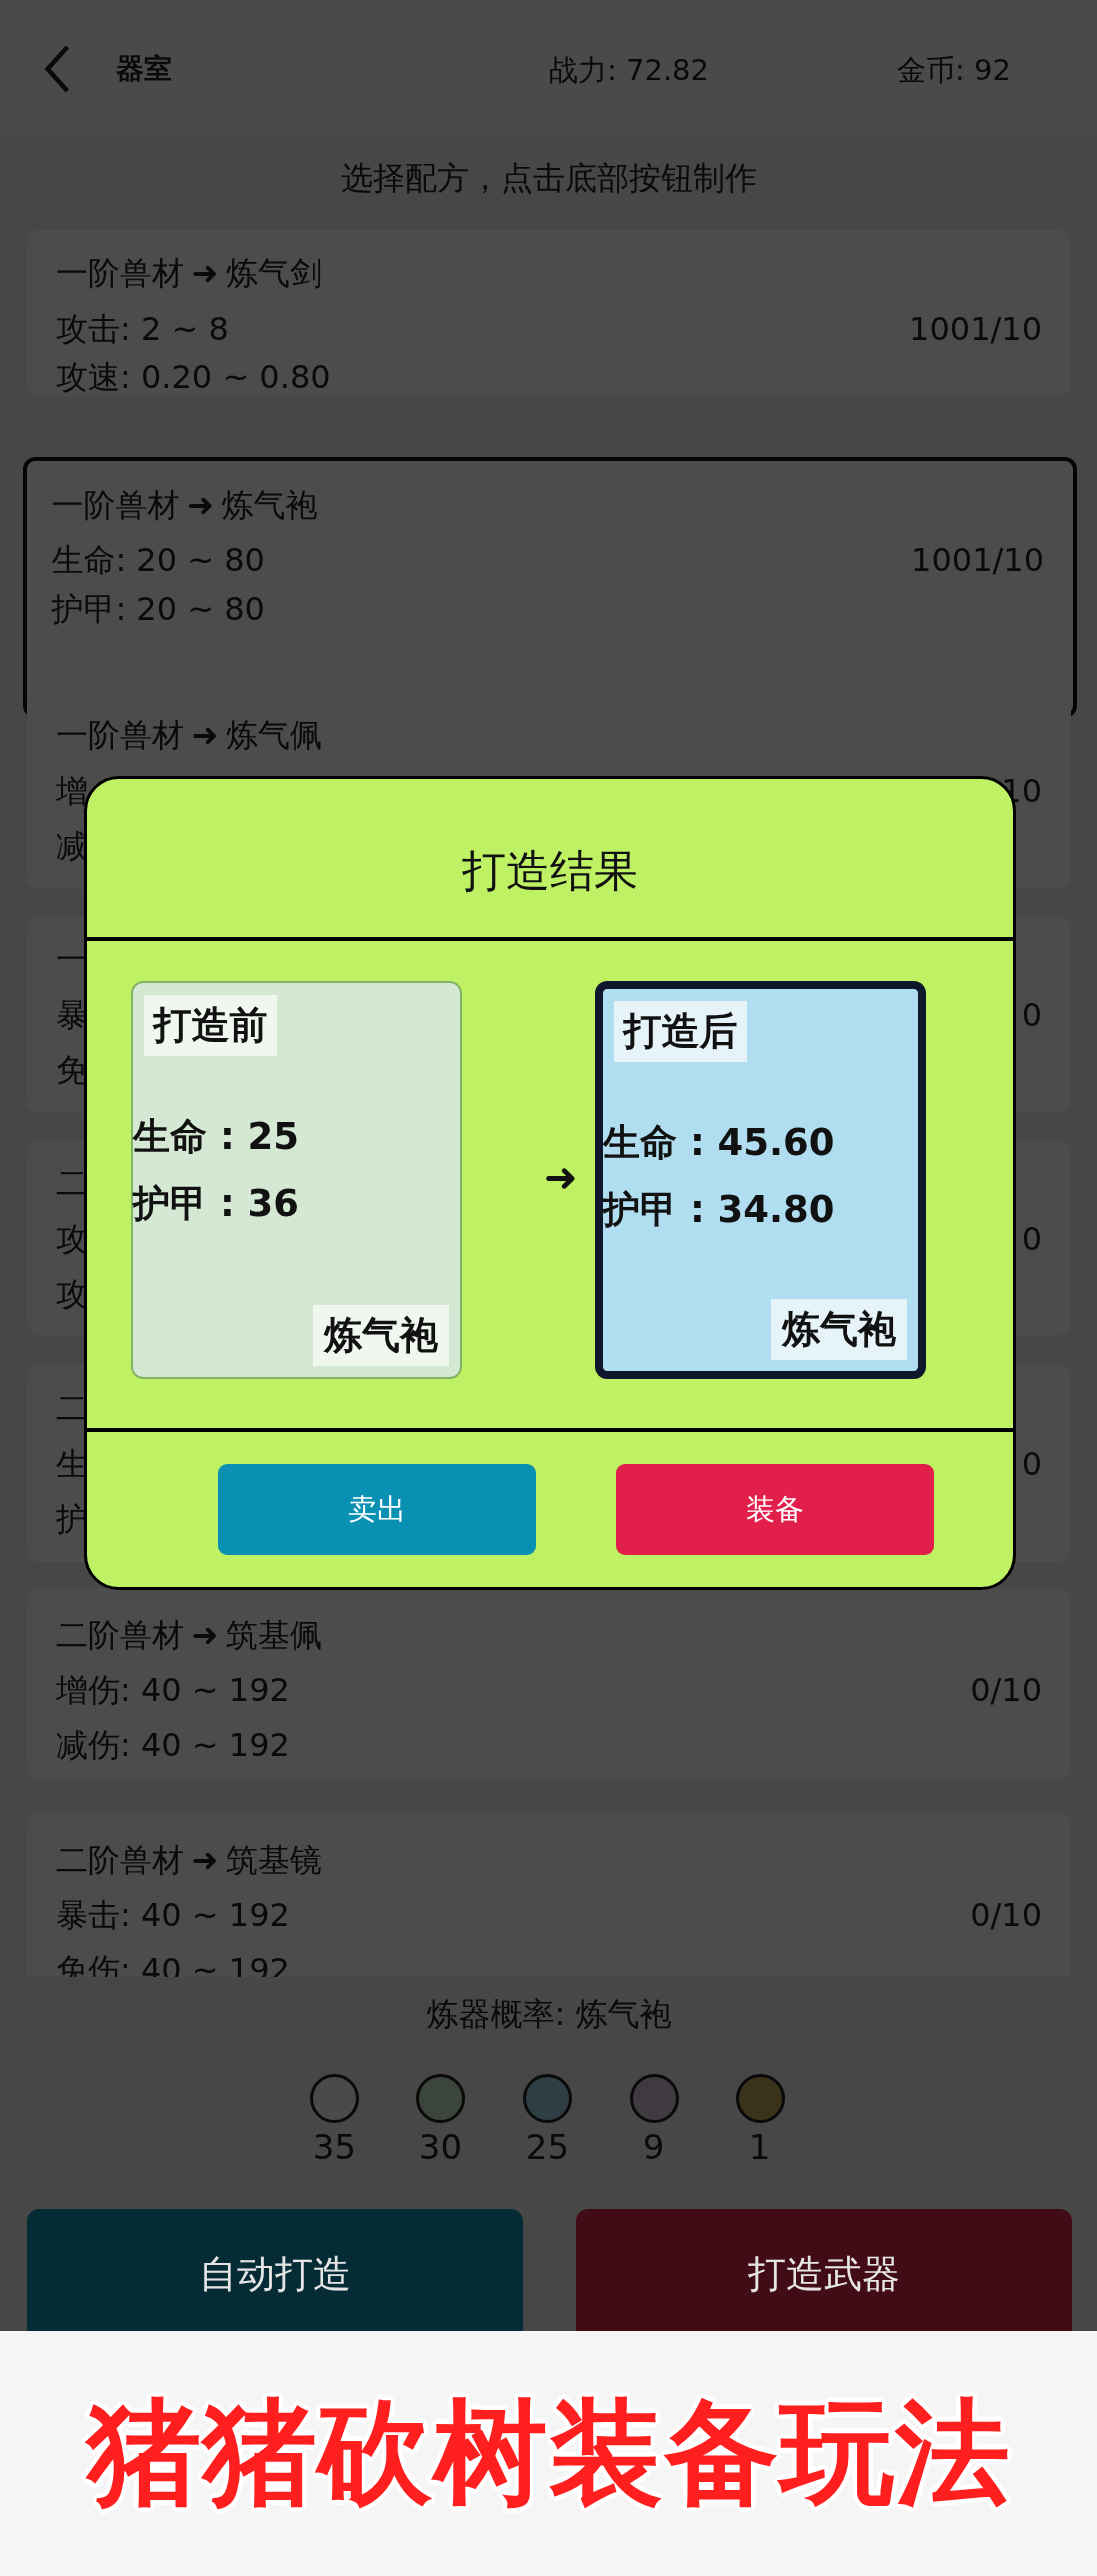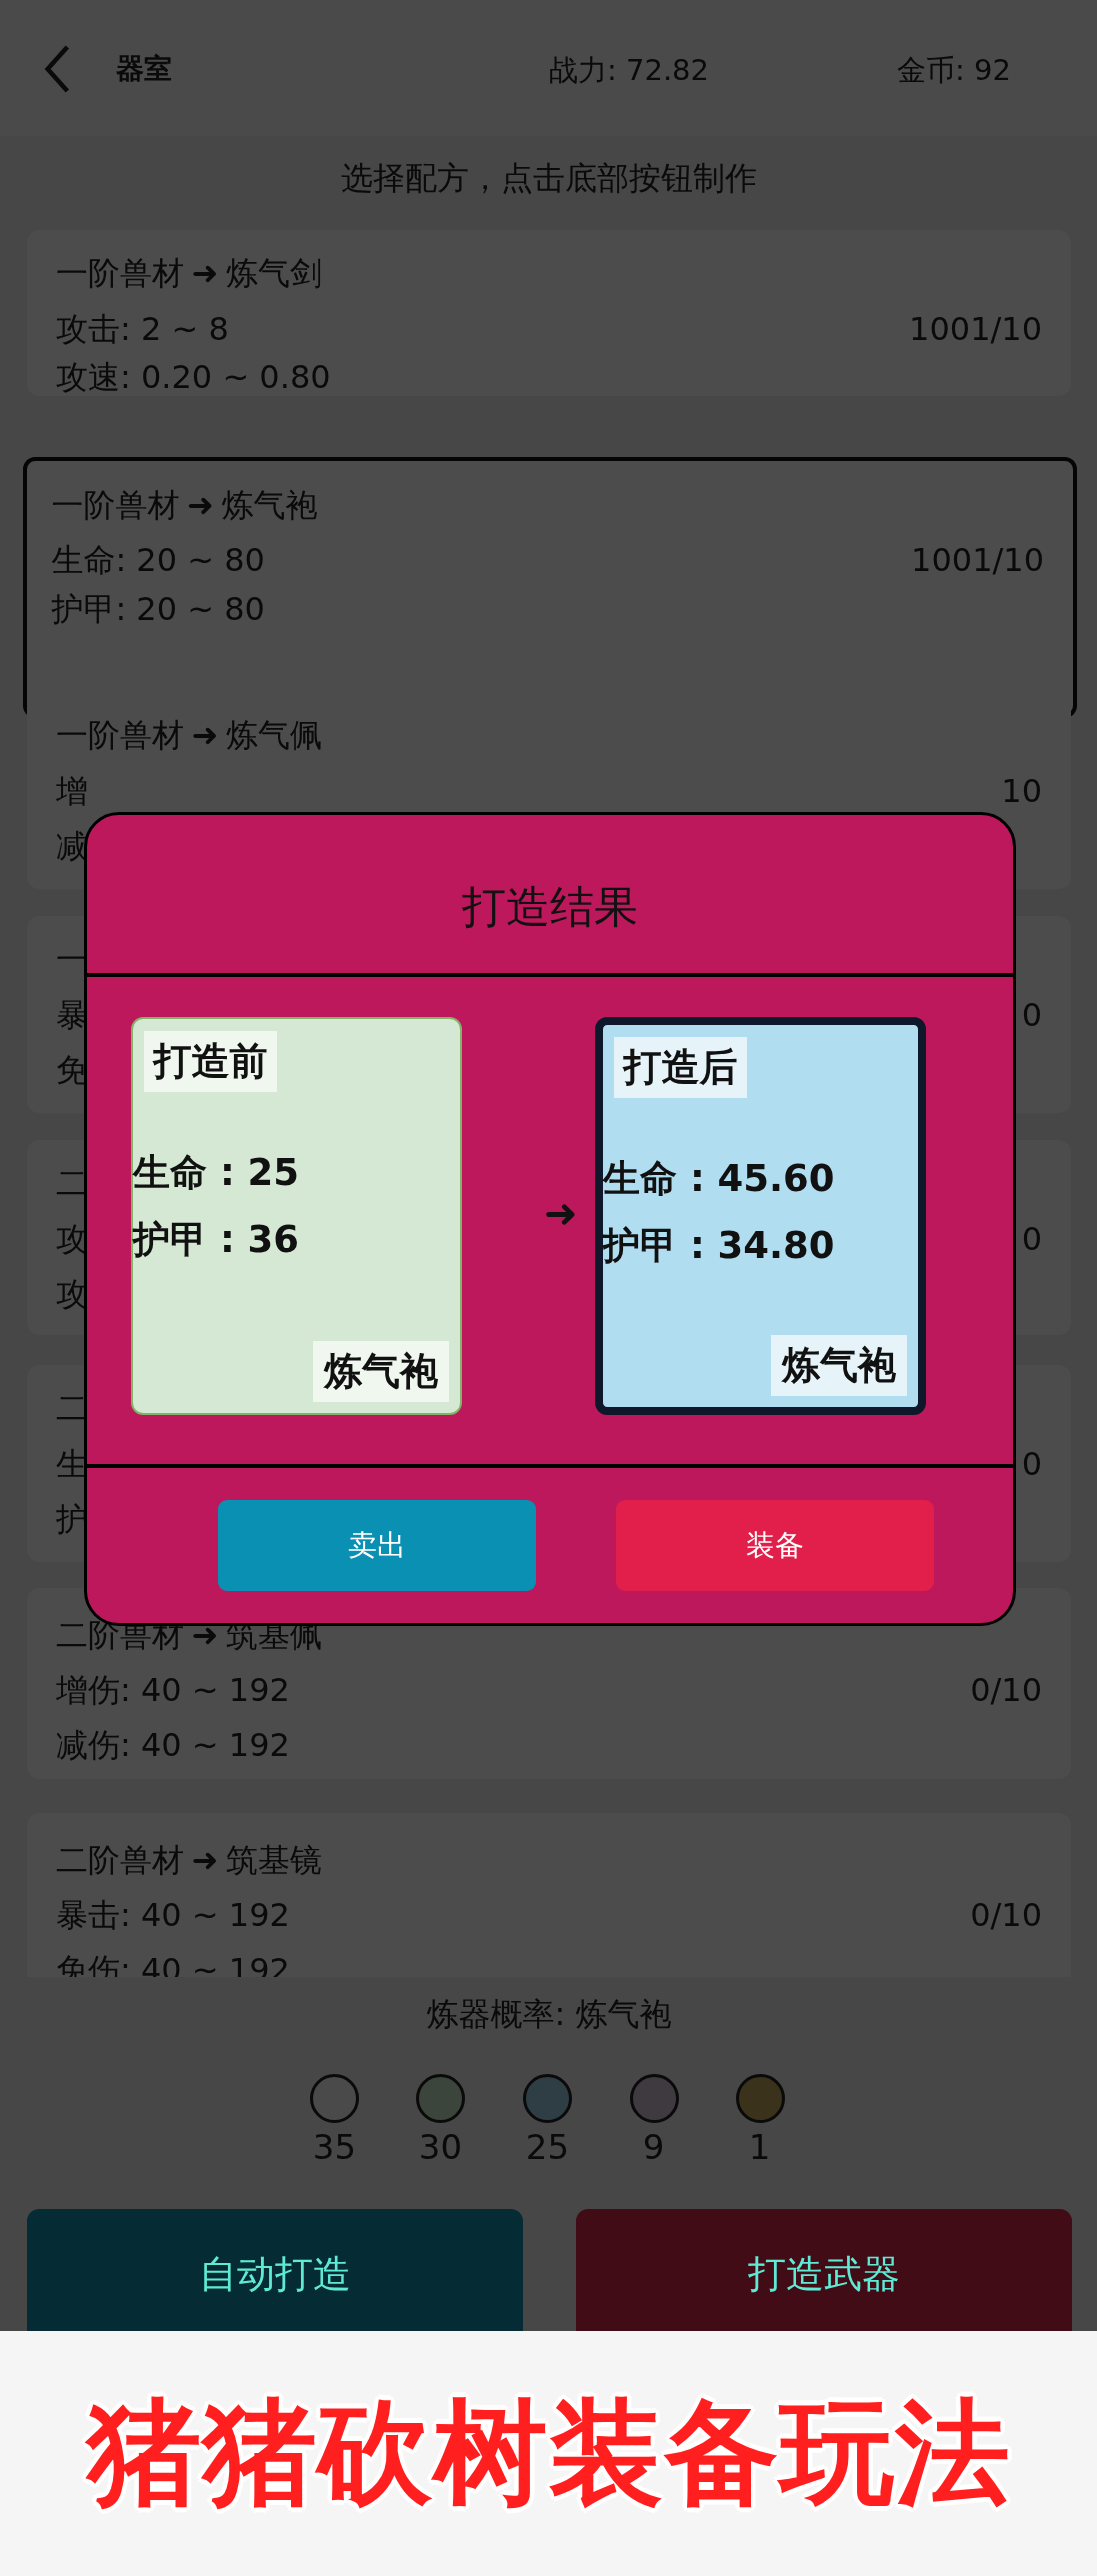--- a/index.html
+++ b/index.html
@@ -17,28 +17,28 @@
   .card.selected { border:4.6px solid #050505; left:23px; width:1054px; }
   .card .line { position:absolute; left:29px; font-size:32px; line-height:40px; white-space:nowrap; }
   .card.selected .line { left:24.4px; }
   .card .count { position:absolute; right:29px; font-size:32px; line-height:40px; }
   .card .arrow { display:inline-block; margin:0 7.6px; font-weight:bold; }
 
   .prob-title { left:0; top:1991px; width:1098px; text-align:center; font-size:32px; line-height:46px; }
   .dot { width:49px; height:49px; border:3px solid #0a0a0a; border-radius:50%; box-sizing:border-box; top:2074px; }
   .dot-label { top:2127px; width:91px; text-align:center; font-size:34px; line-height:41px; }
 
-  .bottom-btn { top:2209px; width:496px; height:133px; border-radius:12.2px; text-align:center; font-size:38px; line-height:130px; color:#5eead4; }
+  .bottom-btn { top:2209px; width:496px; height:133px; border-radius:12.2px; text-align:center; font-size:38px; line-height:130px; color:#e5e5e5; }
 
   .banner { left:0; top:2331px; width:1098px; height:245px; background:#f5f5f5; }
   .banner-text { left:0; top:46px; width:1098px; text-align:center; font-size:114px; font-weight:bold; color:#ff1f1f; letter-spacing:1.5px; line-height:152px;
     text-shadow: 0 0 3px #fff, 3px 3px 0 #fff, -3px -3px 0 #fff, 3px -3px 0 #fff, -3px 3px 0 #fff, 0 4.6px 0 #fff, 4.6px 0 0 #fff, -4.6px 0 0 #fff, 0 -4.6px 0 #fff; }
 
   
-  .modal { left:84px; top:812px; width:932px; height:814px; background:#be185d; border:3.8px solid #000; border-radius:35px; box-sizing:border-box; overflow:hidden; }
+  .modal { left:84px; top:776px; width:932px; height:814px; background:#bef264; border:3.8px solid #000; border-radius:35px; box-sizing:border-box; overflow:hidden; }
   .modal .m-title { left:0; top:46px; width:100%; text-align:center; font-size:44px; line-height:91px; color:#111; }
   .modal .divider { left:0; width:100%; height:3.8px; background:#000; }
   .panel { top:202px; width:331px; height:398px; border-radius:12.2px; box-sizing:border-box; }
   .panel.before { left:44px; background:#d5e8d4; border:2.3px solid #82b366; }
   .panel.after { left:508px; background:#b1ddf0; border:8px solid #0f172a; }
   .panel .tag { position:absolute; left:11.4px; top:12.2px; padding:0 9.1px; height:61px; font-size:38px; line-height:61px; font-weight:bold; color:#111; }
   .panel.before .tag { background:#f0f7ef; }
   .panel.after .tag { background:#e6f4fa; }
   .panel .stat { position:absolute; left:0; width:100%; font-size:37px; font-weight:bold; line-height:46px; color:#111; }
   .panel .name { position:absolute; right:11.4px; bottom:10.7px; padding:0 10.7px; height:61px; font-size:38px; line-height:61px; font-weight:bold; color:#111; }

